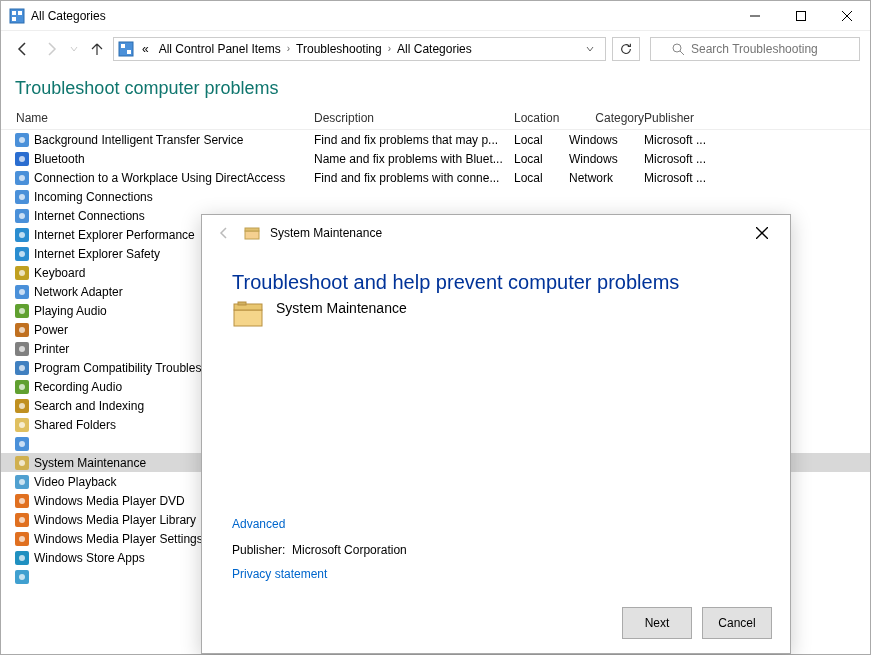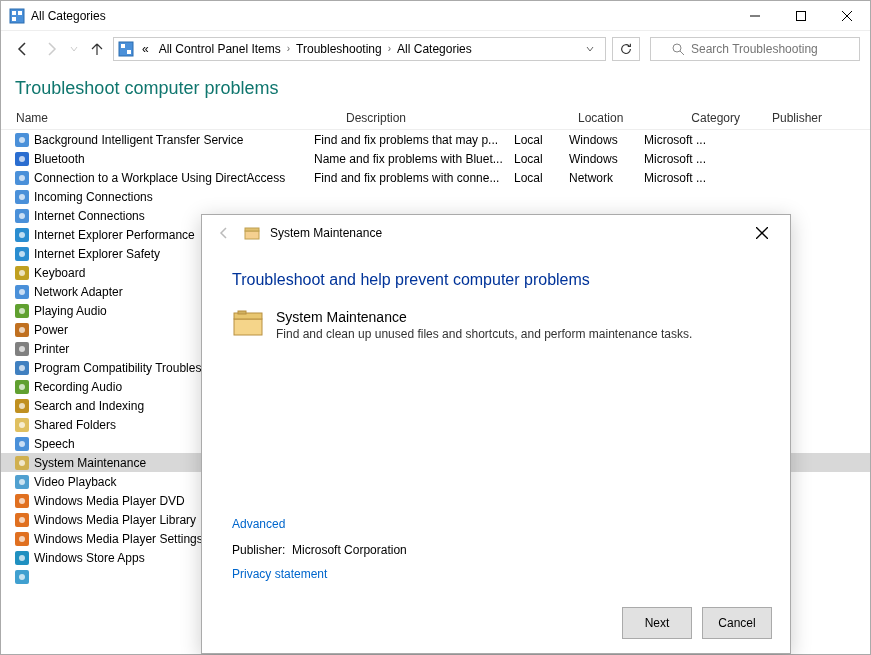--- a/index.html
+++ b/index.html
@@ -26,21 +26,21 @@
 .addr-drop { width: 16px; color: #666; }
 .refresh { width: 28px; height: 24px; border: 1px solid #ccc; display: flex; align-items: center; justify-content: center; margin-left: 2px; }
 .searchbox { width: 210px; height: 24px; border: 1px solid #ccc; display: flex; align-items: center; padding: 0 20px; margin-left: 6px; color: #777; }
 .searchbox .sicon { margin-right: 6px; }
 .searchbox input { border: none; outline: none; font-size: 12px; flex: 1; color: #333; }
 
 
 .pageheader { padding: 12px 14px 8px; font-size: 18px; color: #0f766e; }
 
 
-.cols { display: flex; padding: 4px 3px; border-bottom: 1px solid #eee; font-size: 12px; color: #333; gap: 32px; }
+.cols { display: flex; padding: 4px 3px; border-bottom: 1px solid #eee; font-size: 12px; color: #333; }
 .col-name { width: 310px; padding-left: 12px; }
 .col-desc { width: 200px; }
 .col-loc { width: 55px; }
 .col-cat { width: 75px; text-align: right; }
 .col-pub { flex: 1; }
 
 
 .list { overflow: hidden; }
 .row { display: flex; align-items: center; height: 19px; padding: 0 3px; font-size: 12px; }
 .row .icon { width: 16px; height: 16px; margin: 0 4px 0 10px; display: inline-flex; align-items: center; justify-content: center; font-size: 12px; }
@@ -53,21 +53,21 @@
 .row.selected .name { font-weight: normal; }
 
 
 .dialog { position: absolute; left: 200px; top: 213px; width: 590px; height: 440px; background: #fff; border: 1px solid #aaa; box-shadow: 0 4px 20px rgba(0,0,0,0.2); z-index: 10; }
 .dlg-titlebar { height: 36px; display: flex; align-items: center; padding: 0 12px; gap: 10px; }
 .dlg-back { width: 20px; height: 20px; display: flex; align-items: center; justify-content: center; color: #888; }
 .dlg-icon { width: 16px; height: 16px; display: inline-flex; align-items: center; justify-content: center; }
 .dlg-title { font-size: 12px; flex: 1; }
 .dlg-close { width: 32px; height: 24px; display: flex; align-items: center; justify-content: center; }
 .dlg-body { padding: 20px 30px 10px 30px; }
-.dlg-head { font-size: 16px; color: #003399; margin-bottom: 20px; }
+.dlg-head { font-size: 20px; color: #003399; margin-bottom: 6px; }
 .dlg-item { display: flex; gap: 12px; margin-bottom: 20px; }
 .dlg-item-icon { width: 32px; height: 28px; display: flex; align-items: center; justify-content: center; font-size: 24px; }
 .dlg-item-title { font-size: 14px; margin-bottom: 2px; }
 .dlg-item-desc { font-size: 12px; color: #333; }
 .dlg-links { position: absolute; left: 30px; bottom: 60px; font-size: 12px; }
 .dlg-links .link { color: #0066cc; margin-bottom: 12px; cursor: pointer; }
 .dlg-links .pubrow { margin-bottom: 10px; }
 .dlg-buttons { position: absolute; right: 18px; bottom: 14px; display: flex; gap: 10px; }
 .dlg-btn { min-width: 70px; height: 32px; border: 1px solid #aaa; background: #e1e1e1; font-size: 12px; display: flex; align-items: center; justify-content: center; cursor: pointer; }
 
@@ -386,21 +386,20 @@
         <span class="cat"></span>
         <span class="pub"></span>
       </div>
       <div class="row">
         <span class="icon">
           <svg width="16" height="16">
             <rect x="1" y="1" width="14" height="14" rx="2" fill="#4a90d9"></rect>
             <circle cx="8" cy="8" r="3" fill="#fff" opacity="0.7"></circle>
           </svg>
         </span>
-        <span class="name">Speech</span>
         <span class="desc"></span>
         <span class="loc"></span>
         <span class="cat"></span>
         <span class="pub"></span>
       </div>
       <div class="row selected">
         <span class="icon">
           <svg width="16" height="16">
             <rect x="1" y="1" width="14" height="14" rx="2" fill="#d0b050"></rect>
             <circle cx="8" cy="8" r="3" fill="#fff" opacity="0.7"></circle>
@@ -517,21 +516,20 @@
       <div class="dlg-item">
         <div class="dlg-item-icon">
           <svg width="32" height="28" viewBox="0 0 32 28">
               <rect x="2" y="10" width="28" height="16" fill="#f5d58a" stroke="#b89040"></rect>
               <rect x="2" y="4" width="28" height="6" fill="#e8c670" stroke="#b89040"></rect>
               <rect x="6" y="2" width="8" height="3" fill="#d0b060" stroke="#b89040"></rect>
             </svg>
         </div>
         <div>
           <div class="dlg-item-title">System Maintenance</div>
-          <div class="dlg-item-desc">Find and clean up unused files and shortcuts, and perform maintenance tasks.</div>
         </div>
       </div>
     </div>
     <div class="dlg-links">
       <div class="link">Advanced</div>
       <div class="pubrow">
         <span>Publisher:</span>&nbsp;&nbsp;<span>Microsoft Corporation</span>
       </div>
       <div class="link">Privacy statement</div>
     </div>

